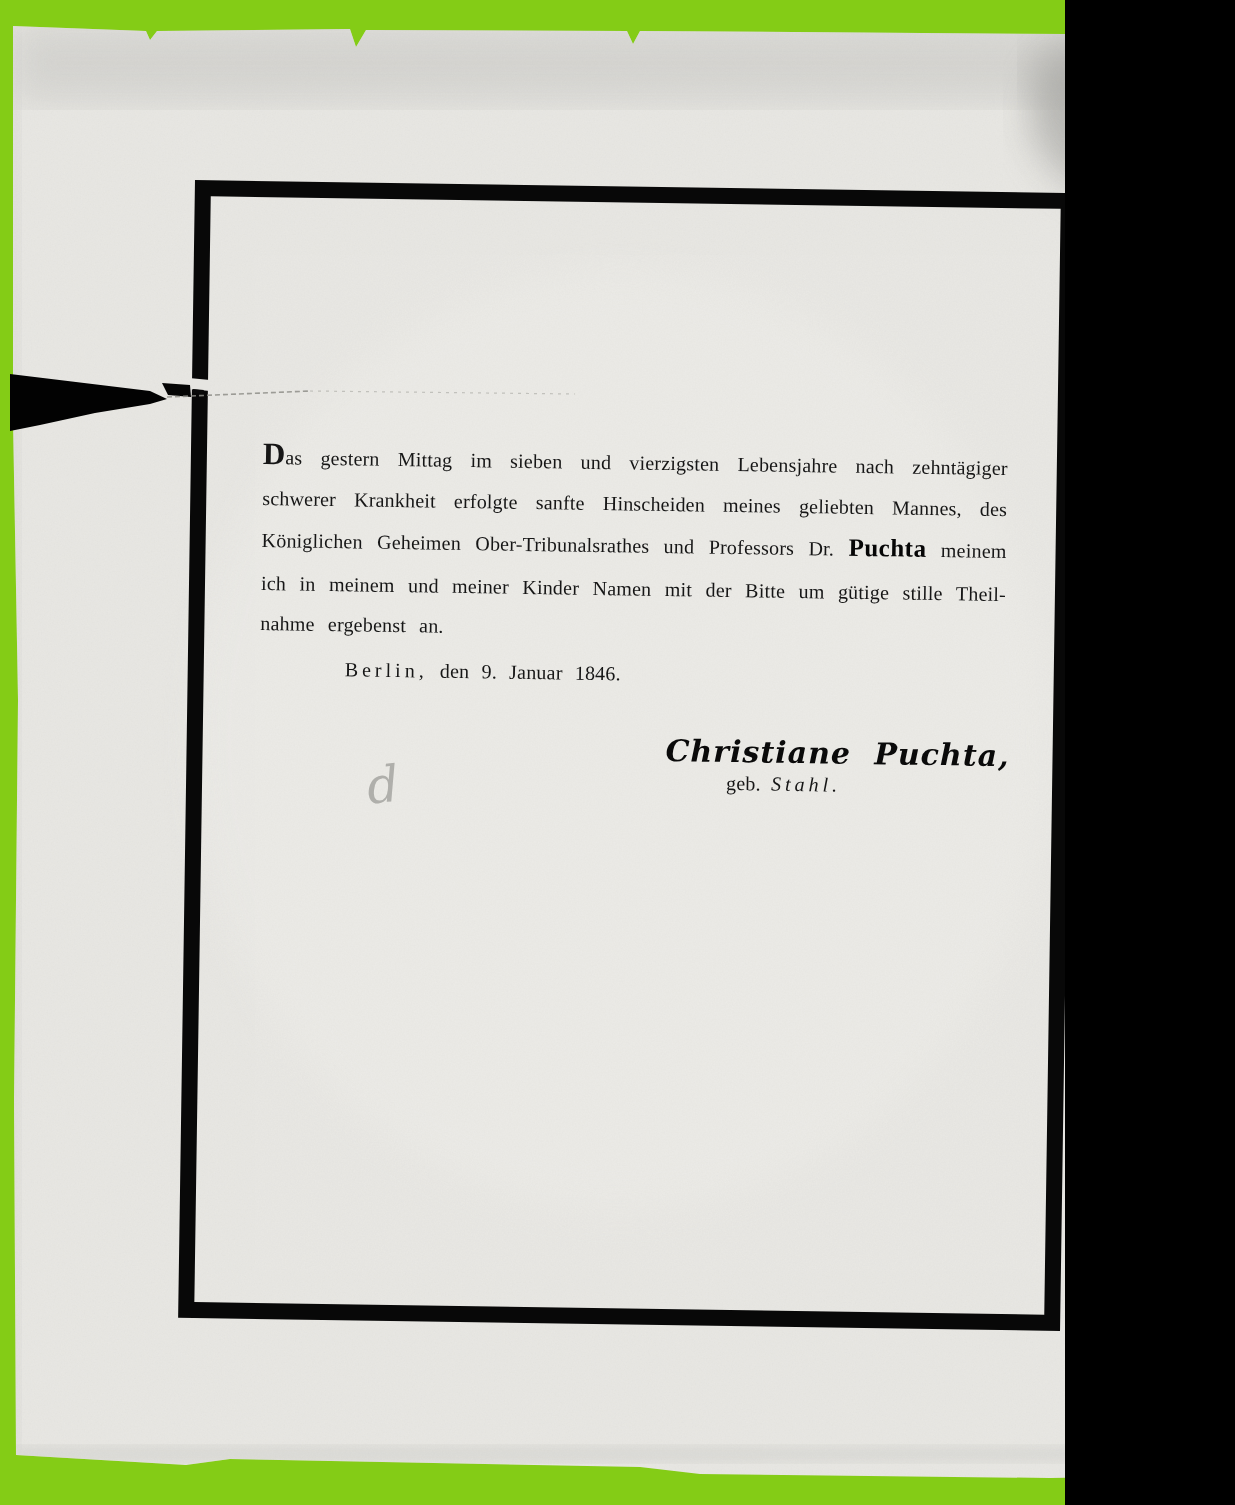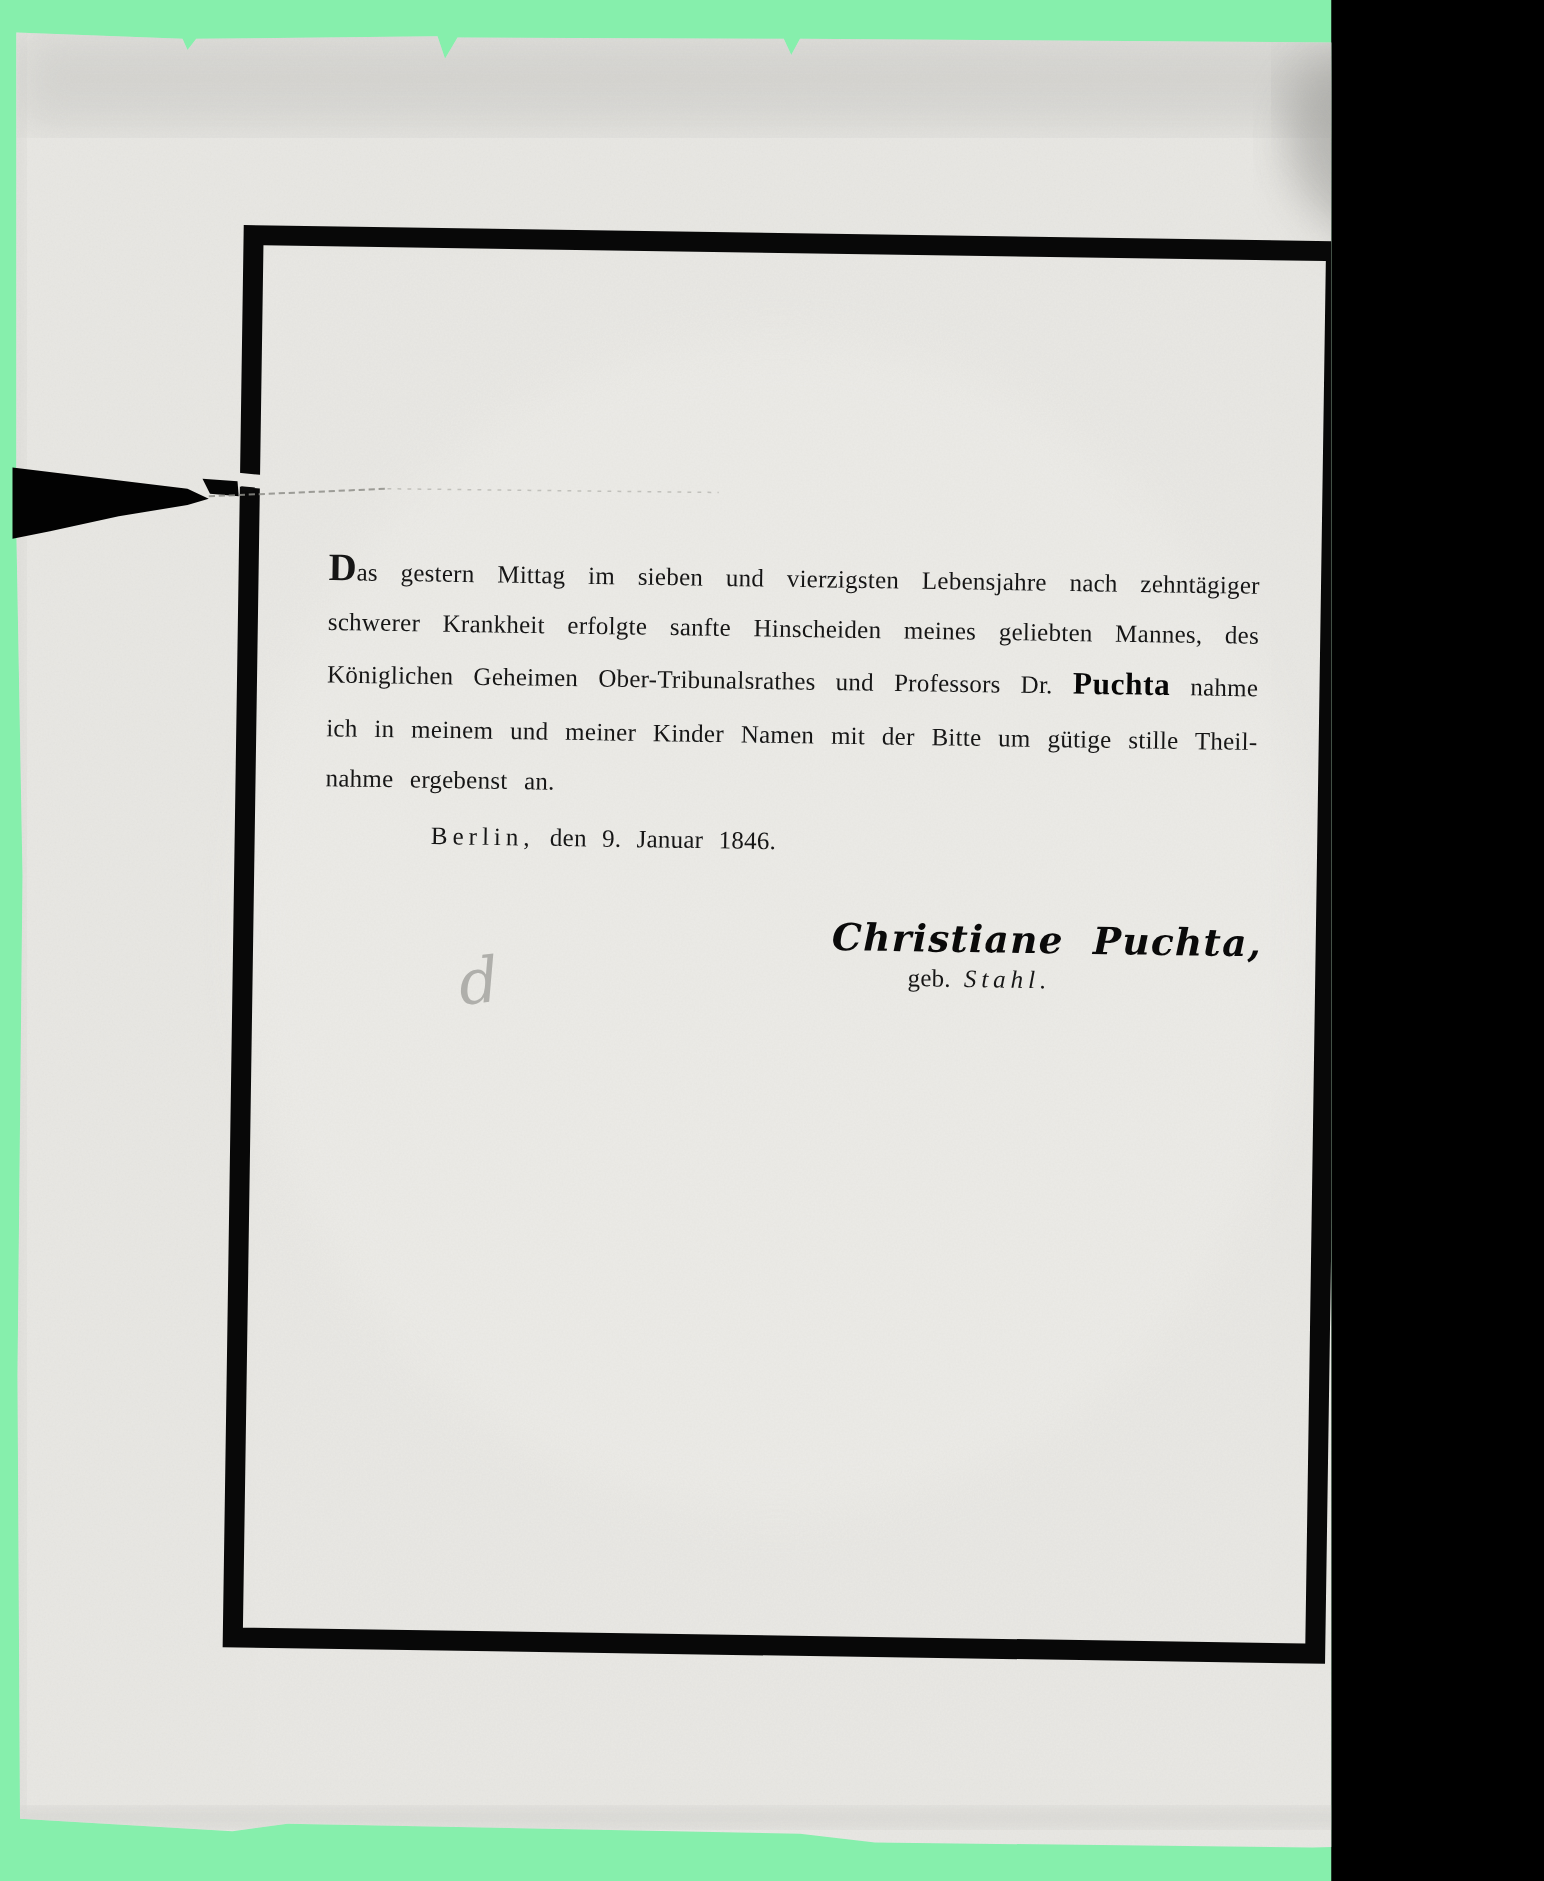--- a/index.html
+++ b/index.html
@@ -1,16 +1,16 @@
 <!DOCTYPE html>
 <html><head>
 <meta charset="utf-8">
 <style>
   html,body{margin:0;padding:0;background:#000;}
-  .scene{position:relative;width:1065px;height:1505px;background:#86efac;overflow:hidden;
+  .scene{position:relative;width:1065px;height:1505px;background:#84cc16;overflow:hidden;
          font-family:"Liberation Serif","DejaVu Serif",serif;}
   .layer{position:absolute;left:0;top:0;width:1235px;height:1505px;pointer-events:none;}
   
   .frame{position:absolute;left:195px;top:180px;width:882px;height:1138px;
          box-sizing:border-box;border:16px solid #080808;
          transform:rotate(0.85deg);transform-origin:0 0;background:transparent;}
   .tline{position:absolute;color:#161616;font-size:20px;line-height:30px;
          letter-spacing:.2px;word-spacing:2px;white-space:normal;}
   .jline{left:56px;width:745px;text-align:justify;text-align-last:justify;text-justify:inter-word;}
   .initial{font-size:31px;font-weight:700;letter-spacing:0;}
@@ -67,21 +67,21 @@
     <path d="M1163,898 L1196,948" stroke="#84847e" stroke-width="1.5" opacity="0.8" fill="none"></path>
     <path d="M1174,757 l16,-4" stroke="#8a8a86" stroke-width="2" opacity="0.7" fill="none"></path>
   </svg>
 
   <div class="frame">
 
     <div class="tline jline l1"><span class="initial">D</span><span>as gestern Mittag im sieben und vierzigsten Lebensjahre nach zehntägiger</span></div>
 
     <div class="tline jline l2"><span>schwerer Krankheit erfolgte sanfte Hinscheiden meines geliebten Mannes, des</span></div>
 
-    <div class="tline jline l3"><span>Königlichen Geheimen Ober-Tribunalsrathes und Professors Dr.</span> <span class="fatname">Puchta</span> <span>nahme</span></div>
+    <div class="tline jline l3"><span>Königlichen Geheimen Ober-Tribunalsrathes und Professors Dr.</span> <span class="fatname">Puchta</span> <span>meinem</span></div>
 
     <div class="tline jline l4"><span>ich in meinem und meiner Kinder Namen mit der Bitte um gütige stille Theil-</span></div>
 
     <div class="tline l5"><span>nahme ergebenst an.</span></div>
 
     <div class="tline dateline"><span class="city">Berlin,</span> <span>den 9. Januar 1846.</span></div>
 
     <div class="tline sig-name">Christiane Puchta,</div>
 
     <div class="tline sig-geb"><span>geb.</span> <span class="maiden">Stahl.</span></div>

